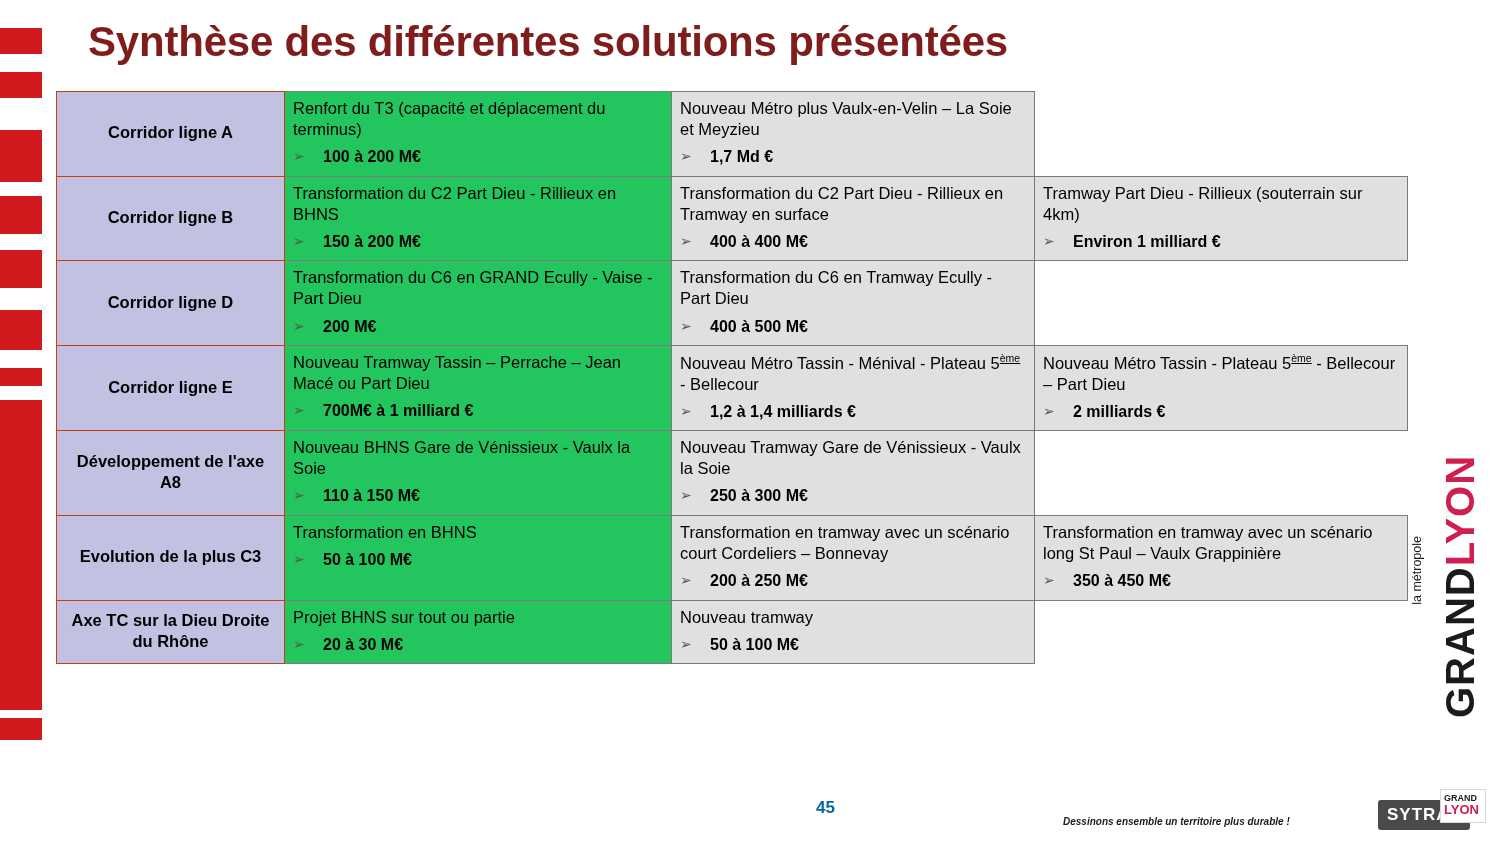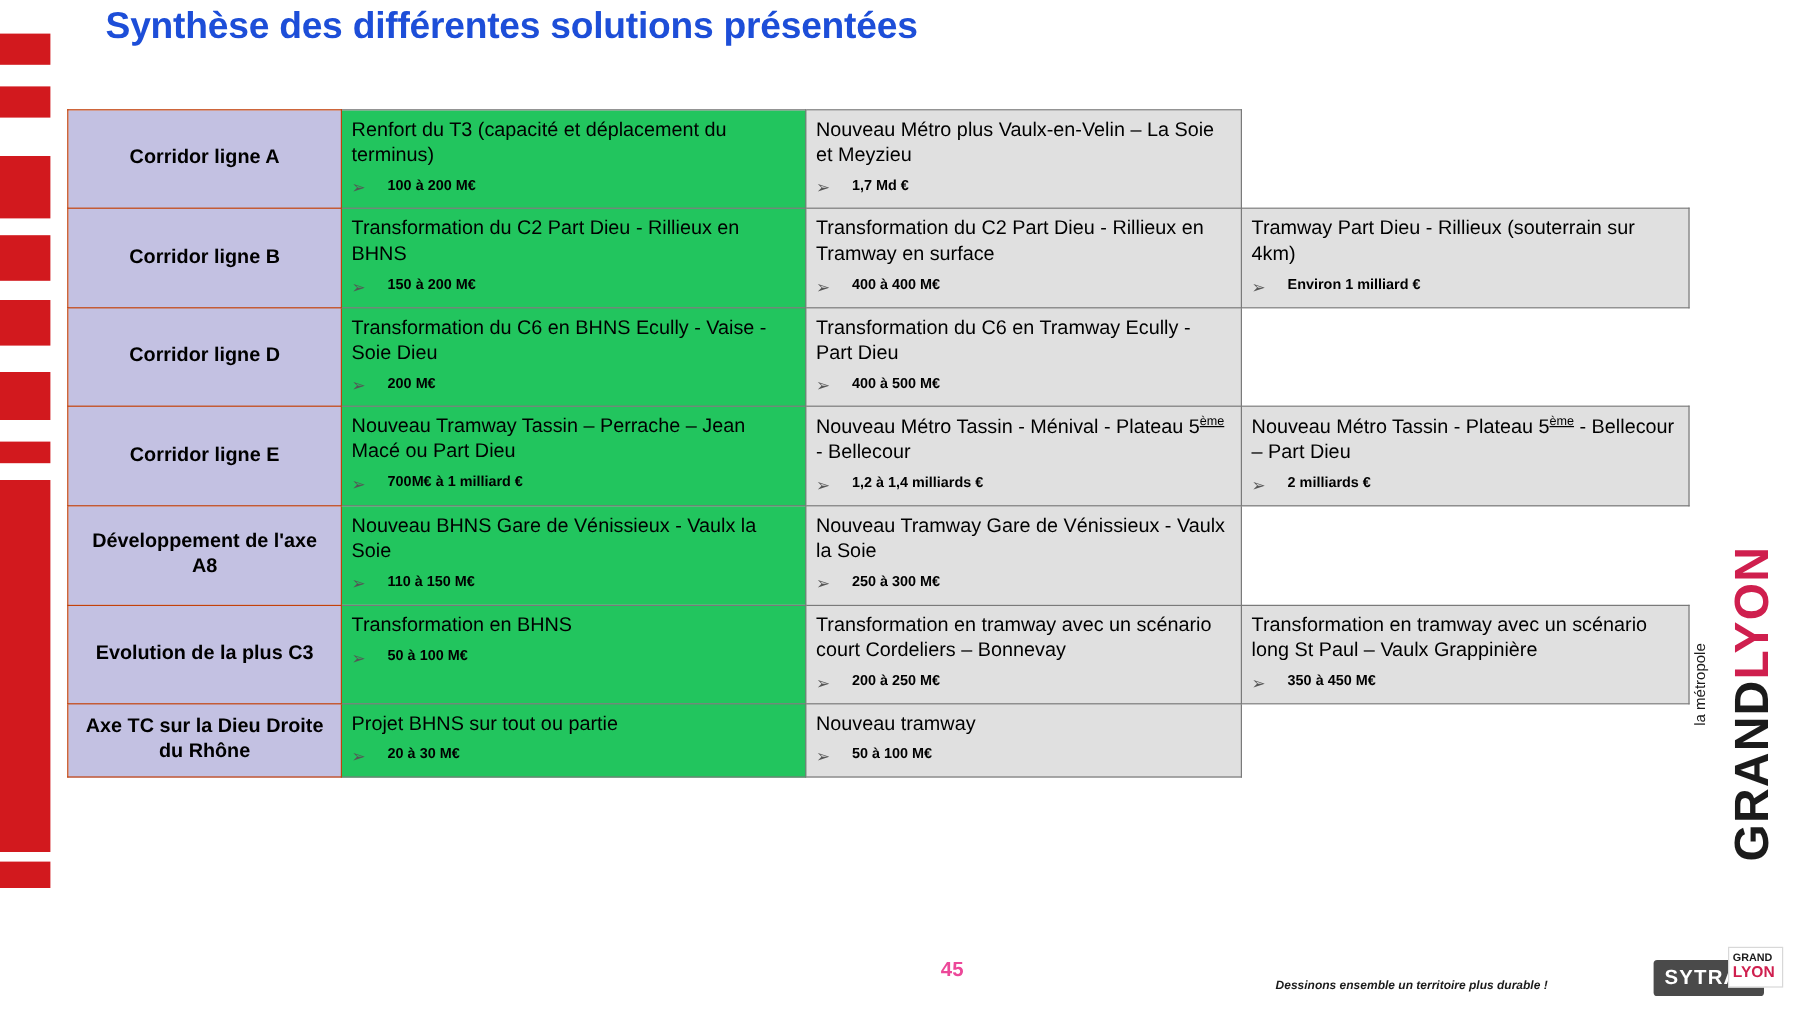--- a/index.html
+++ b/index.html
@@ -25,24 +25,24 @@
   .left-rail .blk {
     position: absolute;
     left: 0;
     width: 42px;
     background: #d2191e;
   }
 
   
   .title {
     position: absolute;
-    left: 88px; top: 4px;
-    font-size: 31px;
-    font-weight: bold;
-    color: #1d4ed8;
+    left: 88px; top: 18px;
+    font-size: 42px;
+    font-weight: bold;
+    color: #7f1d1d;
     letter-spacing: -0.2px;
     white-space: nowrap;
   }
 
   
   .tbl {
     position: absolute;
     left: 56px; top: 91px;
     width: 1352px;
     border-collapse: collapse;
@@ -92,21 +92,21 @@
   }
   .arrow {
     flex: 0 0 auto;
     width: 30px;
     color: #555;
     font-size: 14px;
     line-height: 1.3;
   }
   .cost {
     font-weight: bold;
-    font-size: 12px;
+    font-size: 16px;
   }
   sup.ord { font-size: 10.5px; vertical-align: super; text-decoration: underline; }
 
   
   .gl-logo {
     position: absolute;
     right: 6px; top: 418px;
     width: 90px; height: 300px;
   }
   .gl-main {
@@ -128,24 +128,24 @@
     writing-mode: vertical-rl;
     transform: rotate(180deg);
     font-size: 12.5px;
     color: #1b1b1b;
     white-space: nowrap;
   }
 
   
   .page-num {
     position: absolute;
-    left: 784px; top: 798px;
+    left: 816px; top: 798px;
     font-size: 17px;
     font-weight: bold;
-    color: #ec4899;
+    color: #0369a1;
   }
   .footer-tag {
     position: absolute;
     left: 1063px; top: 816px;
     font-size: 10px;
     font-weight: bold;
     font-style: italic;
     color: #1b1b1b;
     white-space: nowrap;
   }
@@ -236,21 +236,21 @@
             <span class="desc">Tramway Part Dieu - Rillieux (souterrain sur 4km)</span>
             <div class="cost-row">
               <span class="arrow">➢</span>
               <span class="cost">Environ 1 milliard €</span>
             </div>
           </td>
         </tr>
         <tr>
           <td class="c-label">Corridor ligne D</td>
           <td class="c-a">
-            <span class="desc">Transformation du C6 en BHNS Ecully - Vaise - Soie Dieu</span>
+            <span class="desc">Transformation du C6 en GRAND Ecully - Vaise - Part Dieu</span>
             <div class="cost-row">
               <span class="arrow">➢</span>
               <span class="cost">200 M€</span>
             </div>
           </td>
           <td class="c-b">
             <span class="desc">Transformation du C6 en Tramway Ecully - Part Dieu</span>
             <div class="cost-row">
               <span class="arrow">➢</span>
               <span class="cost">400 à 500 M€</span>

